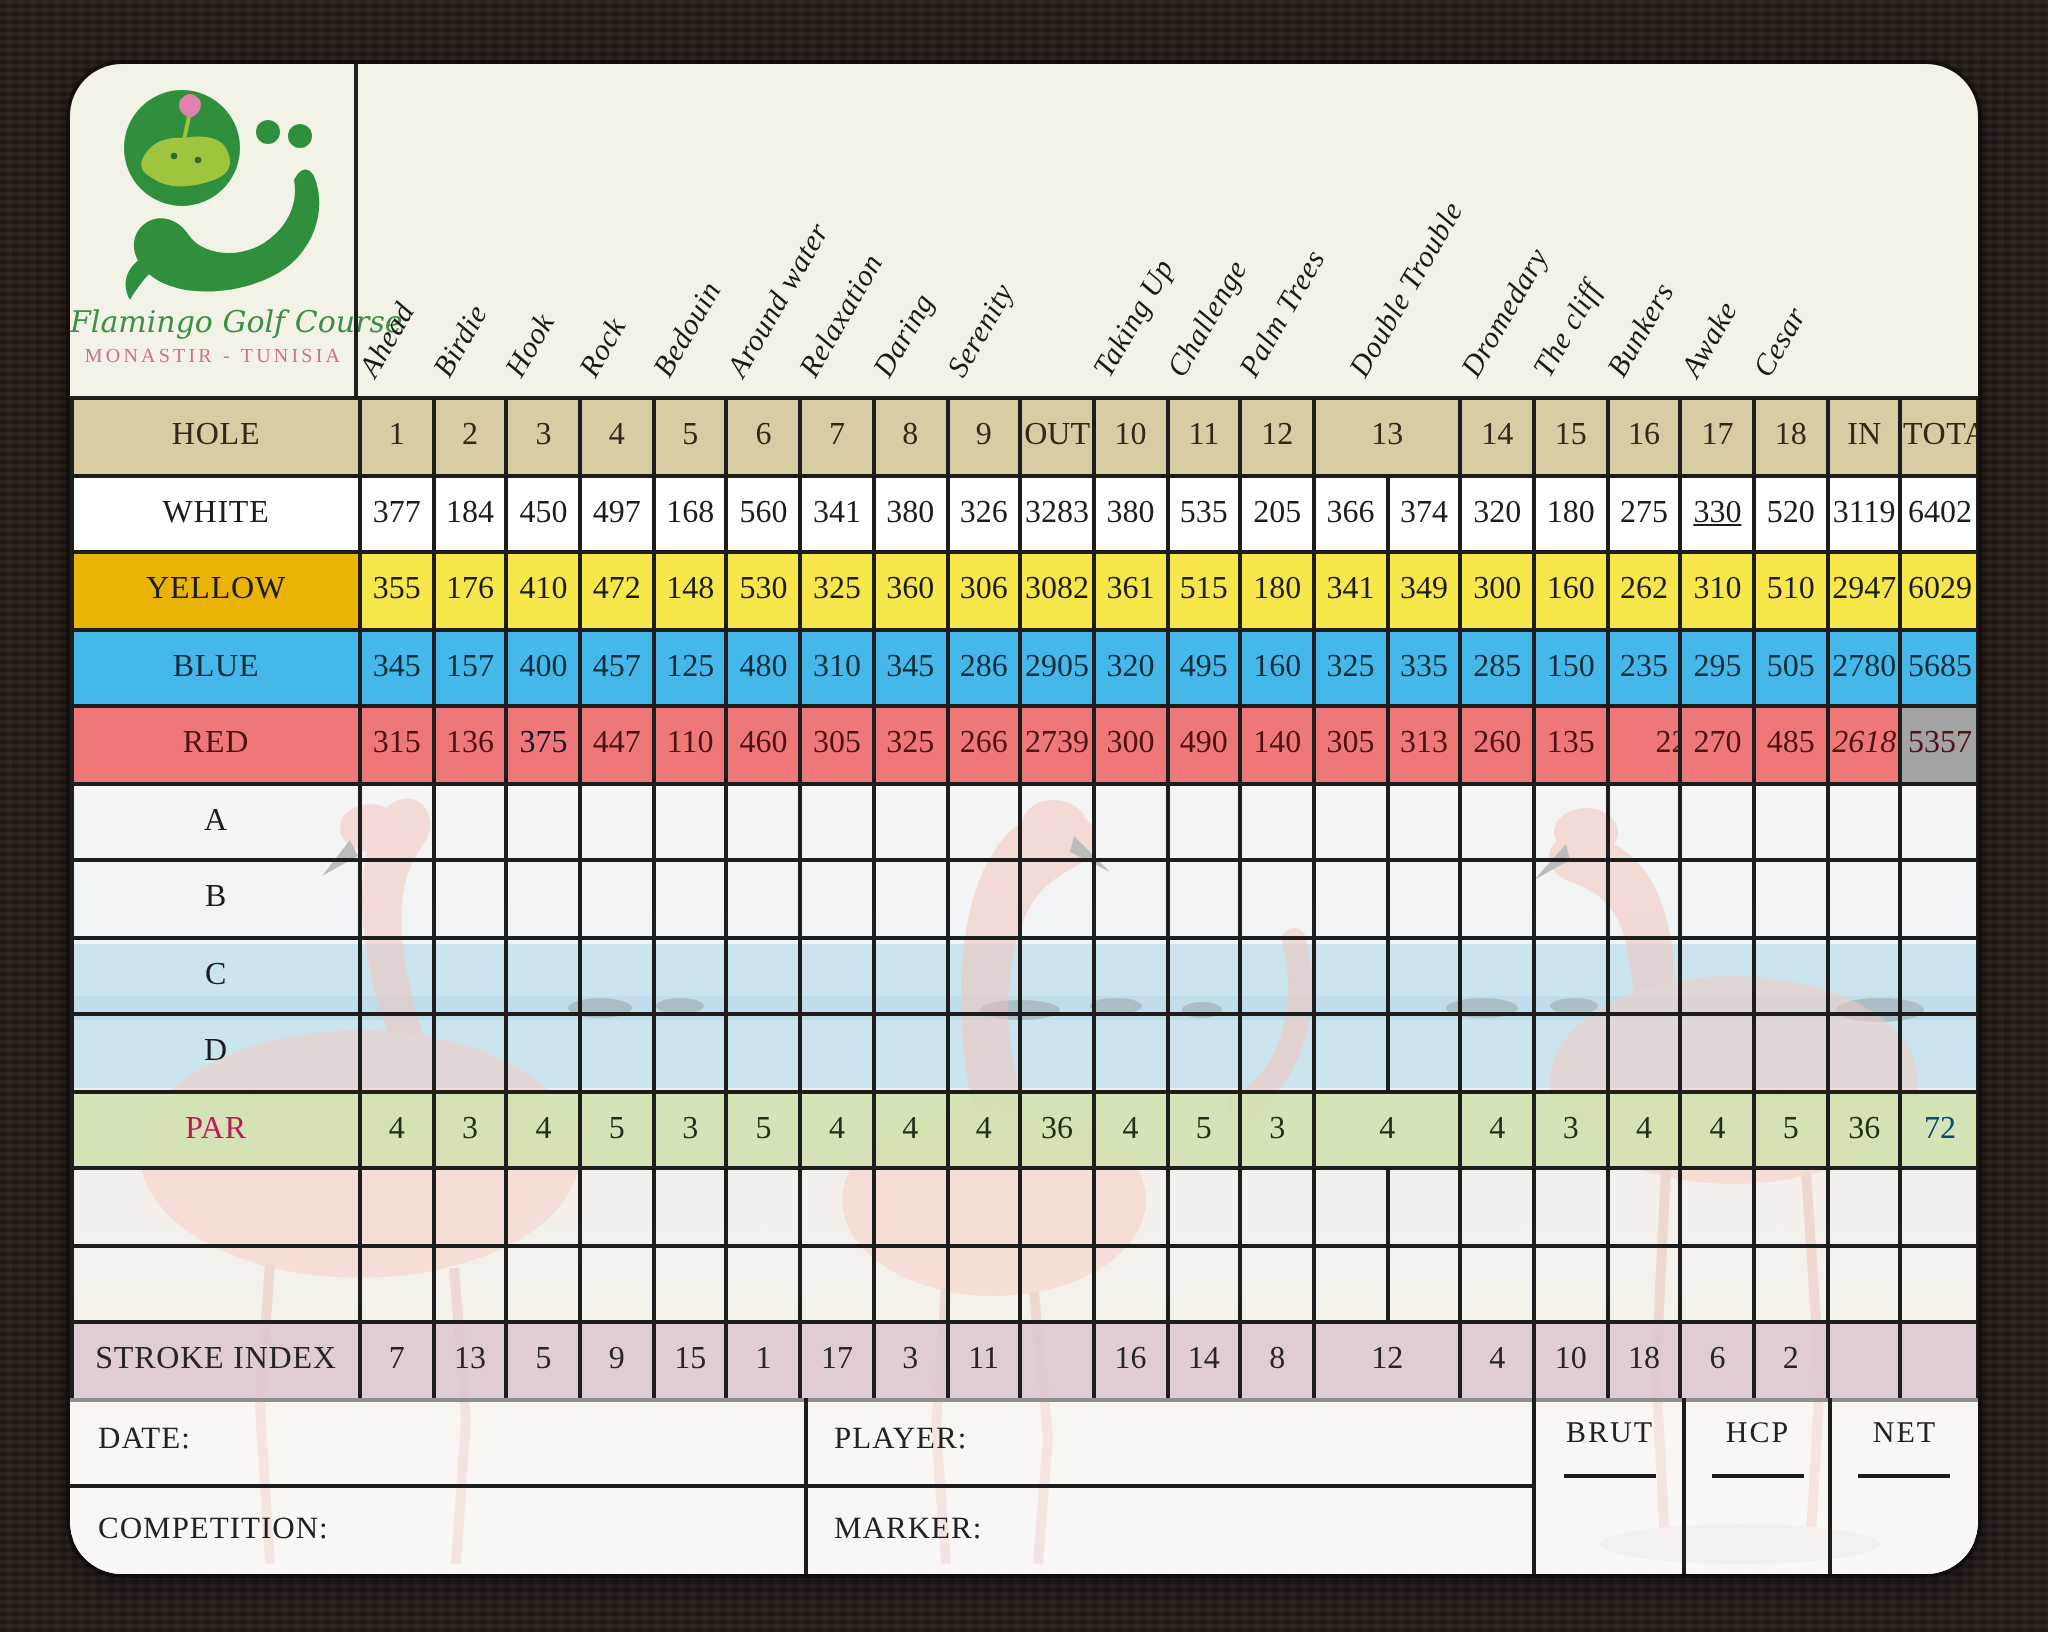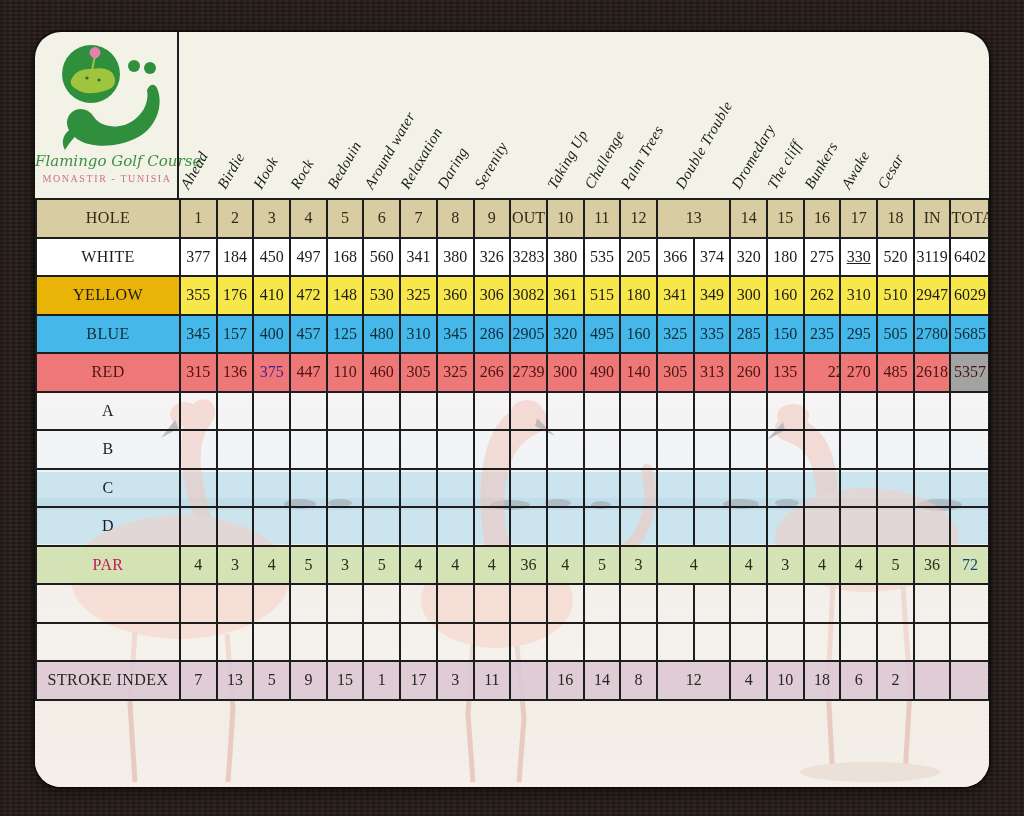--- a/index.html
+++ b/index.html
@@ -266,39 +266,39 @@
           <td style="background: rgb(69, 183, 233); color: rgb(16, 44, 58);">235</td>
           <td style="background: rgb(69, 183, 233); color: rgb(16, 44, 58);">295</td>
           <td style="background: rgb(69, 183, 233); color: rgb(16, 44, 58);">505</td>
           <td style="background: rgb(69, 183, 233); color: rgb(16, 44, 58);">2780</td>
           <td style="background: rgb(69, 183, 233); color: rgb(16, 44, 58);">5685</td>
         </tr>
         <tr>
           <td class="lbl" style="background: rgb(238, 120, 120); color: rgb(77, 18, 18);">RED</td>
           <td style="background: rgb(238, 120, 120); color: rgb(77, 18, 18);">315</td>
           <td style="background: rgb(238, 120, 120); color: rgb(77, 18, 18);">136</td>
-          <td style="background: rgb(238, 120, 120); color: #4c1d95;">375</td>
+          <td style="background: rgb(238, 120, 120); color: #0f172a;">375</td>
           <td style="background: rgb(238, 120, 120); color: rgb(77, 18, 18);">447</td>
           <td style="background: rgb(238, 120, 120); color: rgb(77, 18, 18);">110</td>
           <td style="background: rgb(238, 120, 120); color: rgb(77, 18, 18);">460</td>
           <td style="background: rgb(238, 120, 120); color: rgb(77, 18, 18);">305</td>
           <td style="background: rgb(238, 120, 120); color: rgb(77, 18, 18);">325</td>
           <td style="background: rgb(238, 120, 120); color: rgb(77, 18, 18);">266</td>
           <td style="background: rgb(238, 120, 120); color: rgb(77, 18, 18);">2739</td>
           <td style="background: rgb(238, 120, 120); color: rgb(77, 18, 18);">300</td>
           <td style="background: rgb(238, 120, 120); color: rgb(77, 18, 18);">490</td>
           <td style="background: rgb(238, 120, 120); color: rgb(77, 18, 18);">140</td>
           <td style="background: rgb(238, 120, 120); color: rgb(77, 18, 18);">305</td>
           <td style="background: rgb(238, 120, 120); color: rgb(77, 18, 18);">313</td>
           <td style="background: rgb(238, 120, 120); color: rgb(77, 18, 18);">260</td>
           <td style="background: rgb(238, 120, 120); color: rgb(77, 18, 18);">135</td>
           <td style="background: rgb(238, 120, 120); color: rgb(77, 18, 18); padding-left: 23px;">225</td>
           <td style="background: rgb(238, 120, 120); color: rgb(77, 18, 18);">270</td>
           <td style="background: rgb(238, 120, 120); color: rgb(77, 18, 18);">485</td>
-          <td style="background: rgb(238, 120, 120); color: rgb(77, 18, 18);">2618</td>
+          <td style="background: rgb(238, 120, 120); color: rgb(77, 18, 18); font-style: italic;">2618</td>
           <td style="background: #a3a3a3; color: rgb(77, 18, 18);">5357</td>
         </tr>
         <tr>
           <td class="lbl" style="background: rgba(255, 255, 255, 0.26); color: rgb(28, 28, 28);">A</td>
           <td style="background: rgba(255, 255, 255, 0.26); color: rgb(28, 28, 28);"></td>
           <td style="background: rgba(255, 255, 255, 0.26); color: rgb(28, 28, 28);"></td>
           <td style="background: rgba(255, 255, 255, 0.26); color: rgb(28, 28, 28);"></td>
           <td style="background: rgba(255, 255, 255, 0.26); color: rgb(28, 28, 28);"></td>
           <td style="background: rgba(255, 255, 255, 0.26); color: rgb(28, 28, 28);"></td>
           <td style="background: rgba(255, 255, 255, 0.26); color: rgb(28, 28, 28);"></td>
@@ -488,13 +488,32 @@
           <td style="background: rgba(221, 201, 212, 0.92); color: rgb(38, 38, 38);">10</td>
           <td style="background: rgba(221, 201, 212, 0.92); color: rgb(38, 38, 38);">18</td>
           <td style="background: rgba(221, 201, 212, 0.92); color: rgb(38, 38, 38);">6</td>
           <td style="background: rgba(221, 201, 212, 0.92); color: rgb(38, 38, 38);">2</td>
           <td style="background: rgba(221, 201, 212, 0.92); color: rgb(38, 38, 38);"></td>
           <td style="background: rgba(221, 201, 212, 0.92); color: rgb(38, 38, 38);"></td>
         </tr>
       </tbody>
   </table>
 
+  <div class="bottom">
+    <span class="b-label" style="left:14px;top:12px">DATE:</span>
+    <span class="b-label" style="left:14px;top:57px">COMPETITION:</span>
+    <span class="b-label" style="left:382px;top:12px">PLAYER:</span>
+    <span class="b-label" style="left:382px;top:57px">MARKER:</span>
+
+    <span class="b-col-label" style="left:733px;top:10px;width:74px">BRUT</span>
+    <span class="b-col-label" style="left:808px;top:10px;width:72px">HCP</span>
+    <span class="b-col-label" style="left:881px;top:10px;width:73px">NET</span>
+    <div class="b-underline" style="left:747px;top:38px;width:46px"></div>
+    <div class="b-underline" style="left:821px;top:38px;width:46px"></div>
+    <div class="b-underline" style="left:894px;top:38px;width:46px"></div>
+
+    <div class="bline" style="left:0;top:43px;width:733px;height:2px"></div>
+    <div class="bline" style="left:367px;top:0;width:2px;height:88px"></div>
+    <div class="bline" style="left:731px;top:0;width:2px;height:88px"></div>
+    <div class="bline" style="left:806px;top:0;width:2px;height:88px"></div>
+    <div class="bline" style="left:879px;top:0;width:2px;height:88px"></div>
+  </div>
 </div>
 
 </body></html>

